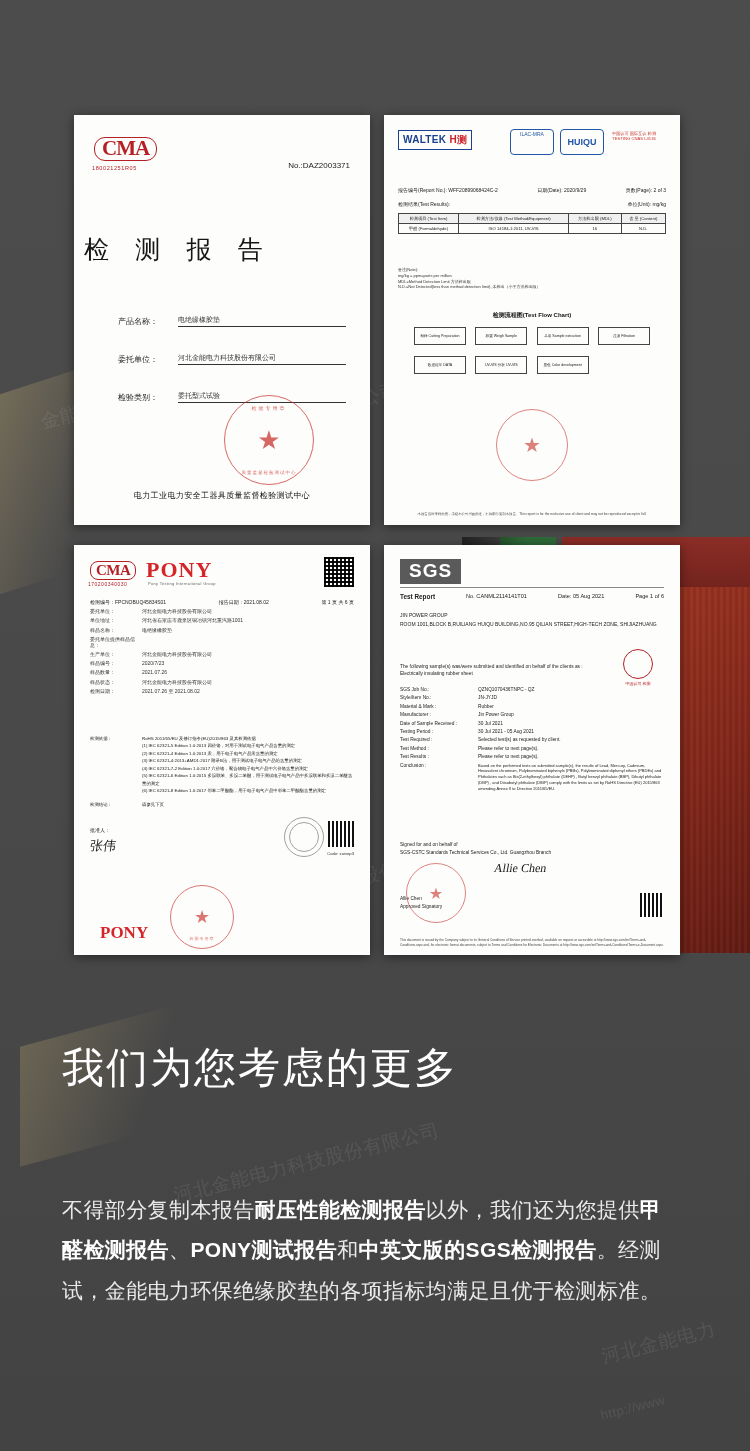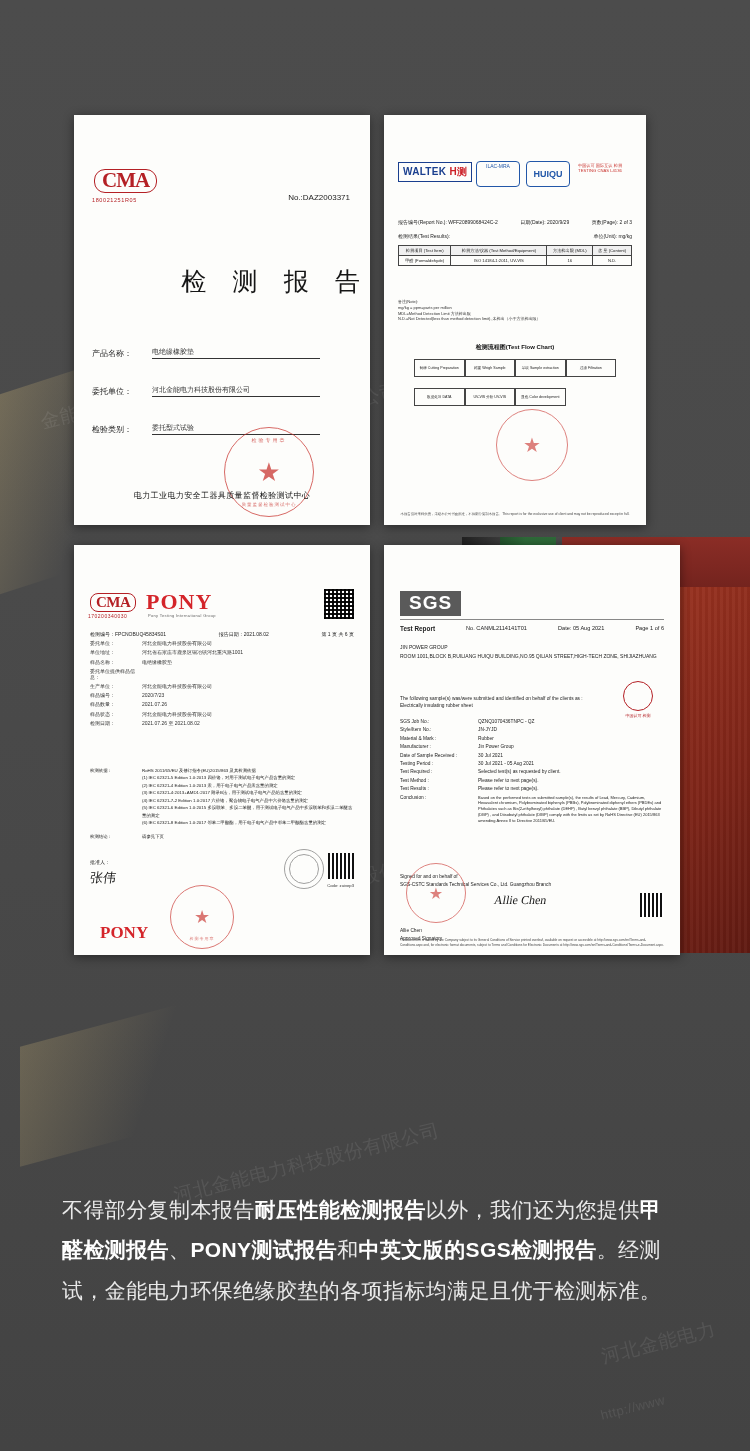--- a/index.html
+++ b/index.html
@@ -82,25 +82,25 @@
   }
 
   
   .cert {
     position: absolute;
     background: #fdfdfb;
     box-shadow: 0 2px 10px rgba(0,0,0,0.45);
     overflow: hidden;
   }
   #cert-cma   { left: 74px;  top: 115px; width: 296px; height: 410px; }
-  #cert-waltek{ left: 384px; top: 115px; width: 262px; height: 410px; }
+  #cert-waltek{ left: 384px; top: 115px; width: 296px; height: 410px; }
   #cert-pony  { left: 74px;  top: 545px; width: 296px; height: 410px; }
   #cert-sgs   { left: 384px; top: 545px; width: 296px; height: 410px; }
 
-  .cert-inner { position: absolute; inset: 0; padding: 10px 14px; box-sizing: border-box; margin-top: 32px; }
+  .cert-inner { position: absolute; inset: 0; padding: 10px 14px; box-sizing: border-box; }
 
   
   .cma-logo {
     position: absolute;
     left: 20px; top: 22px;
     color: #b42025;
     font-family: "Liberation Serif", serif;
     font-weight: bold;
     font-size: 21px;
     letter-spacing: -1px;
@@ -118,30 +118,30 @@
   }
   .cma-no {
     position: absolute;
     right: 20px; top: 46px;
     font-size: 8px;
     color: #222;
   }
   .cma-title {
     position: absolute;
     left: 0; right: 0; top: 118px;
-    text-align: right;
+    text-align: left;
     font-family: "Liberation Serif", serif;
     font-size: 25px;
     letter-spacing: 10px;
     color: #161616;
     text-indent: 10px;
   }
   .cma-row {
     position: absolute;
-    left: 18px;
+    left: 44px;
     width: 228px;
     font-size: 8px;
     color: #222;
     display: flex;
     align-items: flex-end;
   }
   .cma-row .lbl { width: 60px; flex: none; }
   .cma-row .val {
     flex: 1;
     border-bottom: 0.8px solid #333;
@@ -685,17 +685,18 @@
 
     <div class="sgs-stamp">
       <div class="star">★</div>
     </div>
     <div class="sgs-qr"></div>
     <div class="sgs-foot">This document is issued by the Company subject to its General Conditions of Service printed overleaf, available on request or accessible at http://www.sgs.com/en/Terms-and-Conditions.aspx and, for electronic format documents, subject to Terms and Conditions for Electronic Documents at http://www.sgs.com/en/Terms-and-Conditions/Terms-e-Document.aspx.</div>
   </div>
 </div>
 
 <div class="headline">
+  <span class="l2">我们为您考虑的更多</span>
 </div>
 
 <div class="body-copy">
   <span>不得部分复制本报告</span><b>耐压性能检测报告</b><span>以外，我们还为您提供</span><b>甲醛检测报告</b><span>、</span><b>PONY测试报告</b><span>和</span><b>中英文版的SGS检测报告</b><span>。经测试，金能电力环保绝缘胶垫的各项指标均满足且优于检测标准。</span>
 </div>
 
 </body></html>

